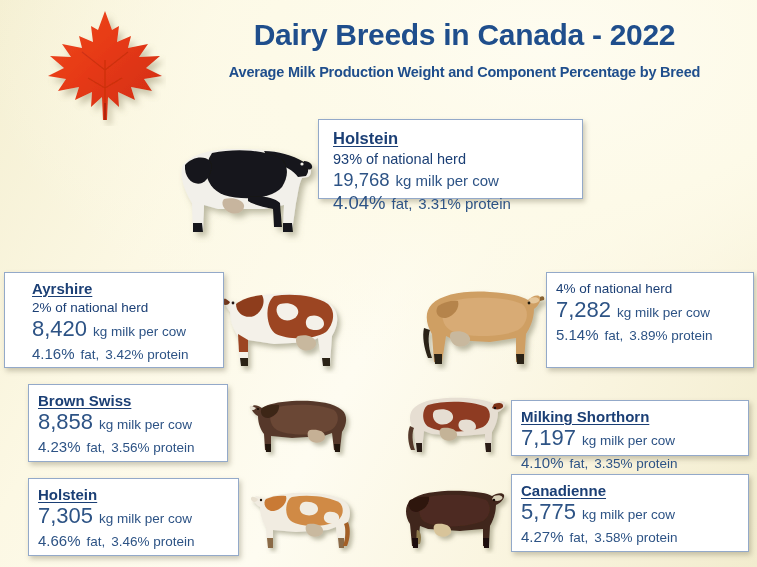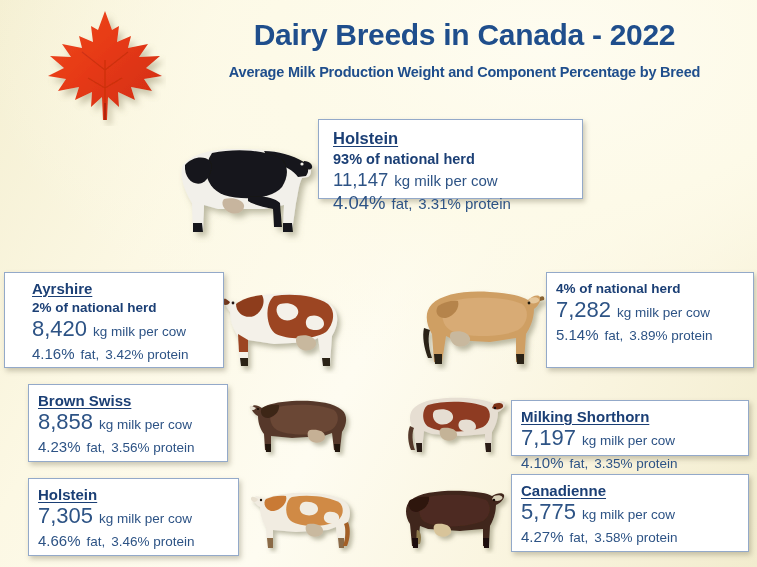--- a/index.html
+++ b/index.html
@@ -36,21 +36,21 @@
     box-shadow:2px 3px 5px rgba(120,115,90,.38);
     padding:6px 9px 7px 9px;
     box-sizing:border-box;
   }
   .breed-name{
     font-size:15px;font-weight:bold;color:#1b3f75;
     text-decoration:underline;text-underline-offset:2px;
     line-height:19px;white-space:nowrap;
   }
   .herd{
-    font-size:13.5px;font-weight:bold;color:#1b3f75;
+    font-size:13.5px;font-weight:normal;color:#1b3f75;
     line-height:18px;white-space:nowrap;margin-top:1px;
   }
   .statline{
     display:flex;align-items:baseline;gap:6px;
     line-height:21px;white-space:nowrap;margin-top:1px;
   }
   .big{font-size:22px;color:#2d5385;}
   .small{font-size:13.5px;color:#2d5385;}
   .statline.pct .big{font-size:15px;}
   .statline.pct .small{font-size:13.5px;}
@@ -279,21 +279,21 @@
         <path fill="#d8d0b8" d="M100 16 C105 14 110 16 108 19 C105 22 100 21 98 19 Z"></path>
         <circle cx="100" cy="20" r="1.2" fill="#140b06"></circle>
       </g>
     </svg>
   </div>
 
   <div class="card" id="card-holstein">
     <div class="breed-name">Holstein</div>
     <div class="herd">93% of national herd</div>
     <div class="statline">
-      <span class="big">11,147</span>
+      <span class="big">19,768</span>
       <span class="small">kg milk per cow</span>
     </div>
     <div class="statline pct">
       <span class="big">4.04%</span>
       <span class="small">fat,</span>
       <span class="small">3.31% protein</span>
     </div>
   </div>
 
   <div class="card" id="card-ayrshire">

